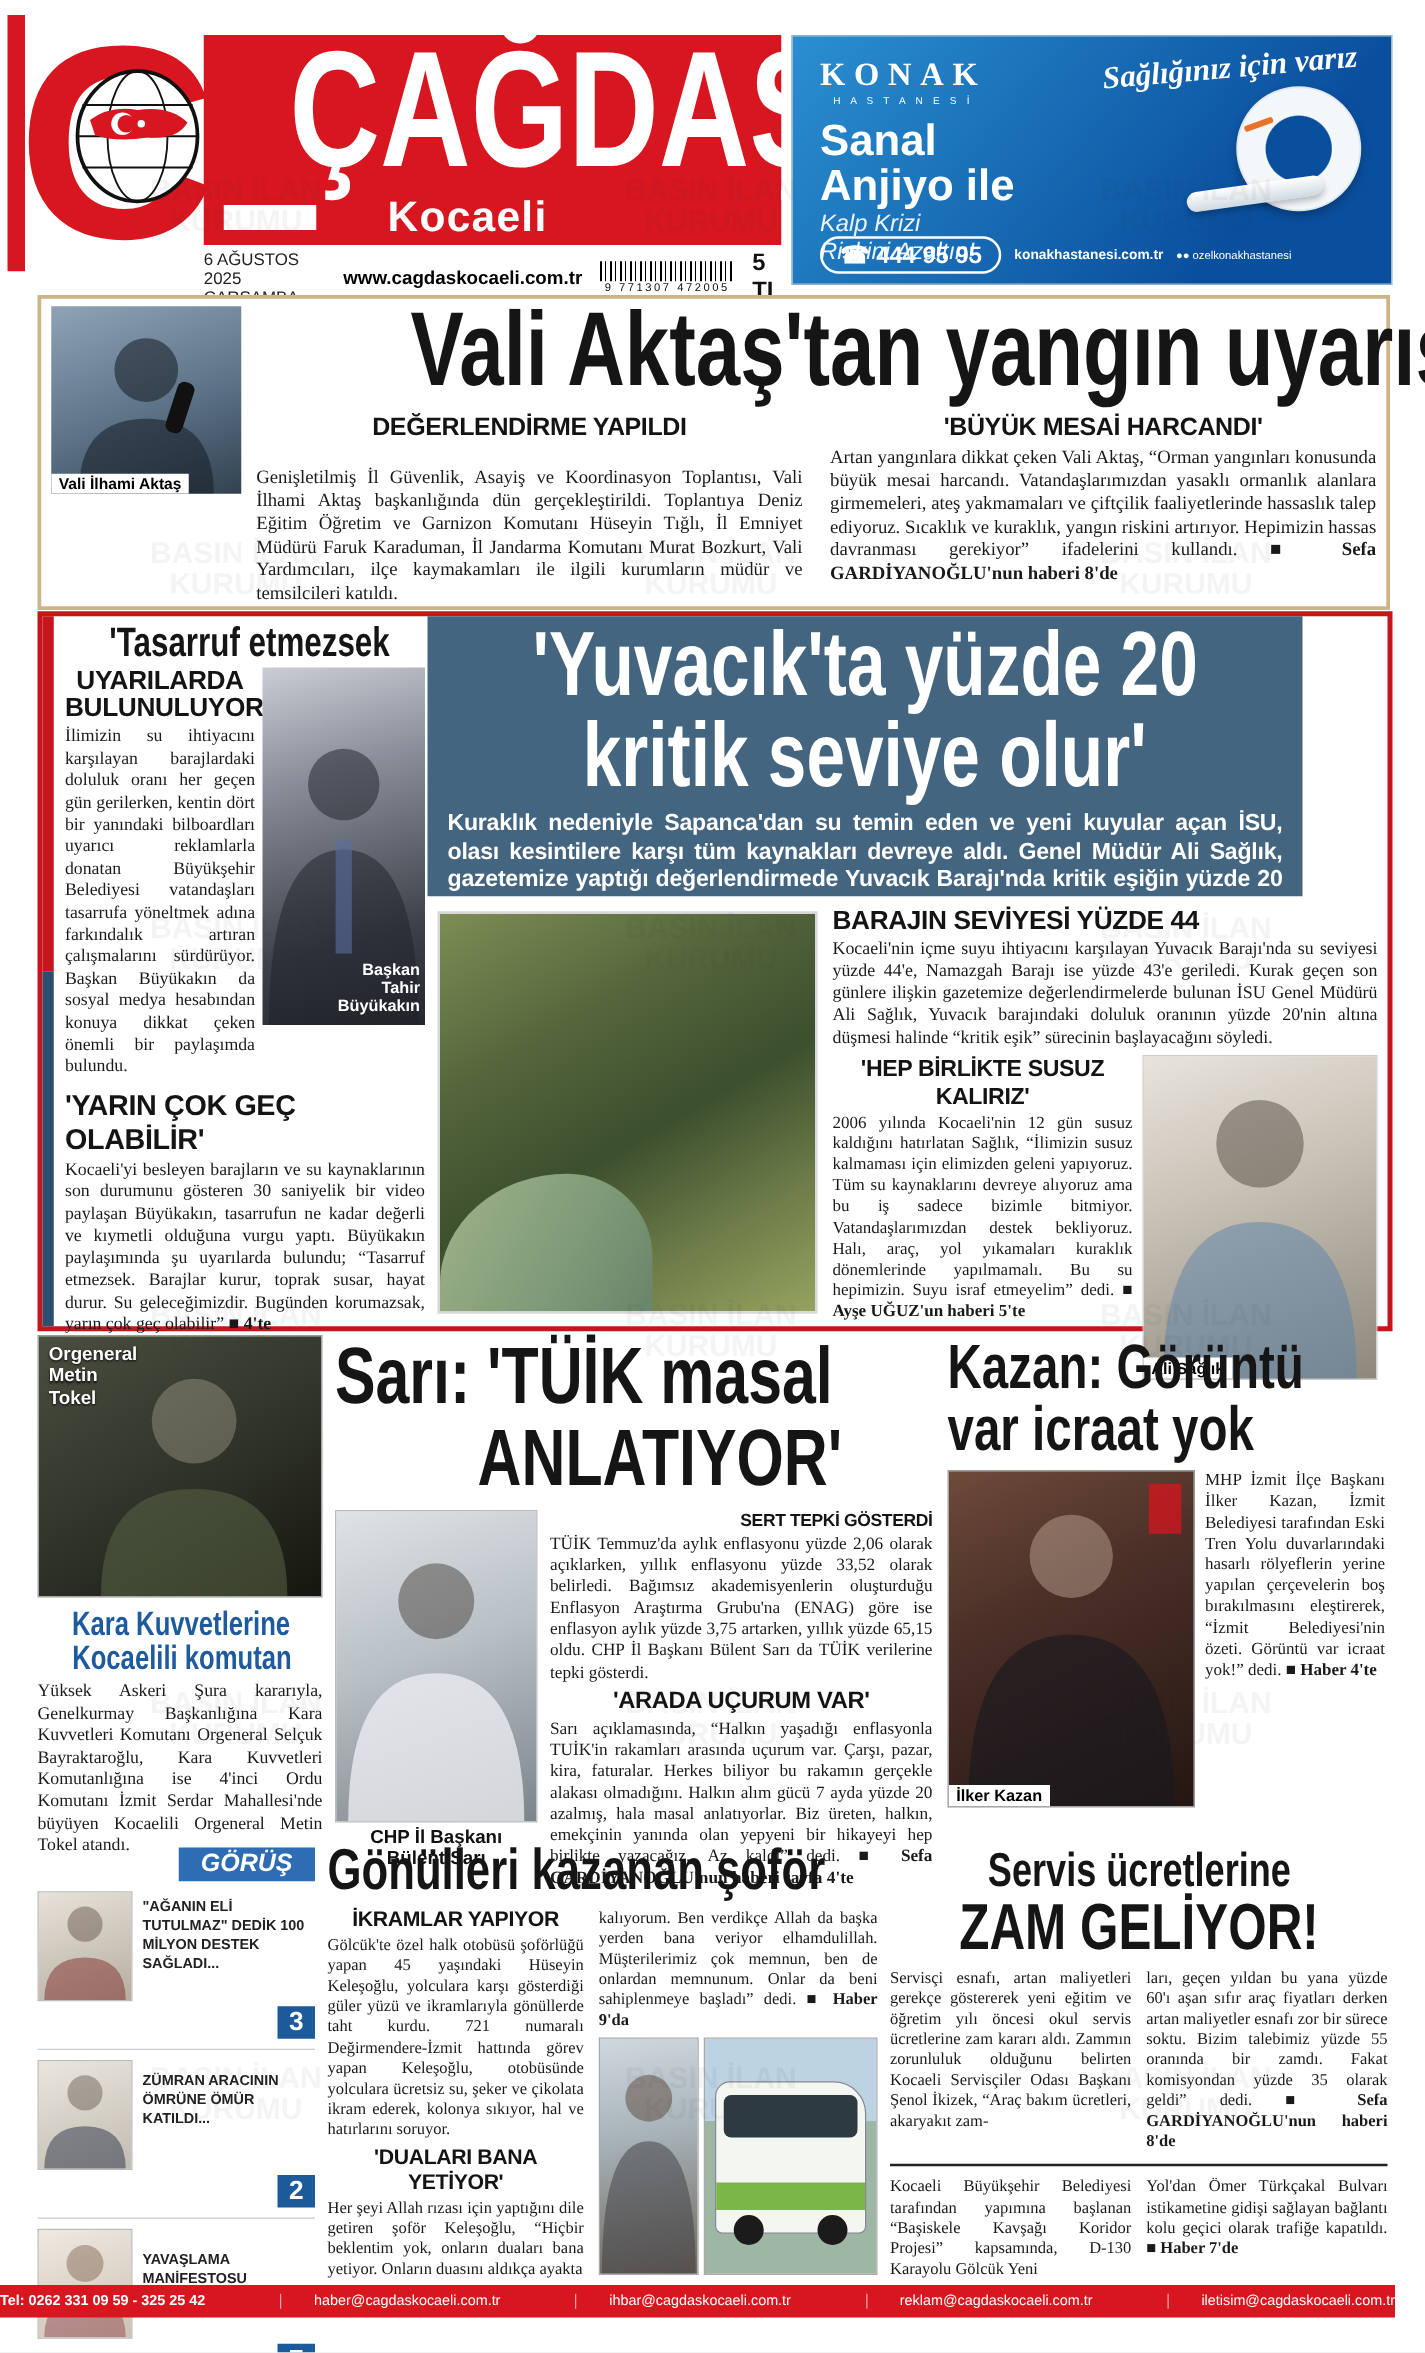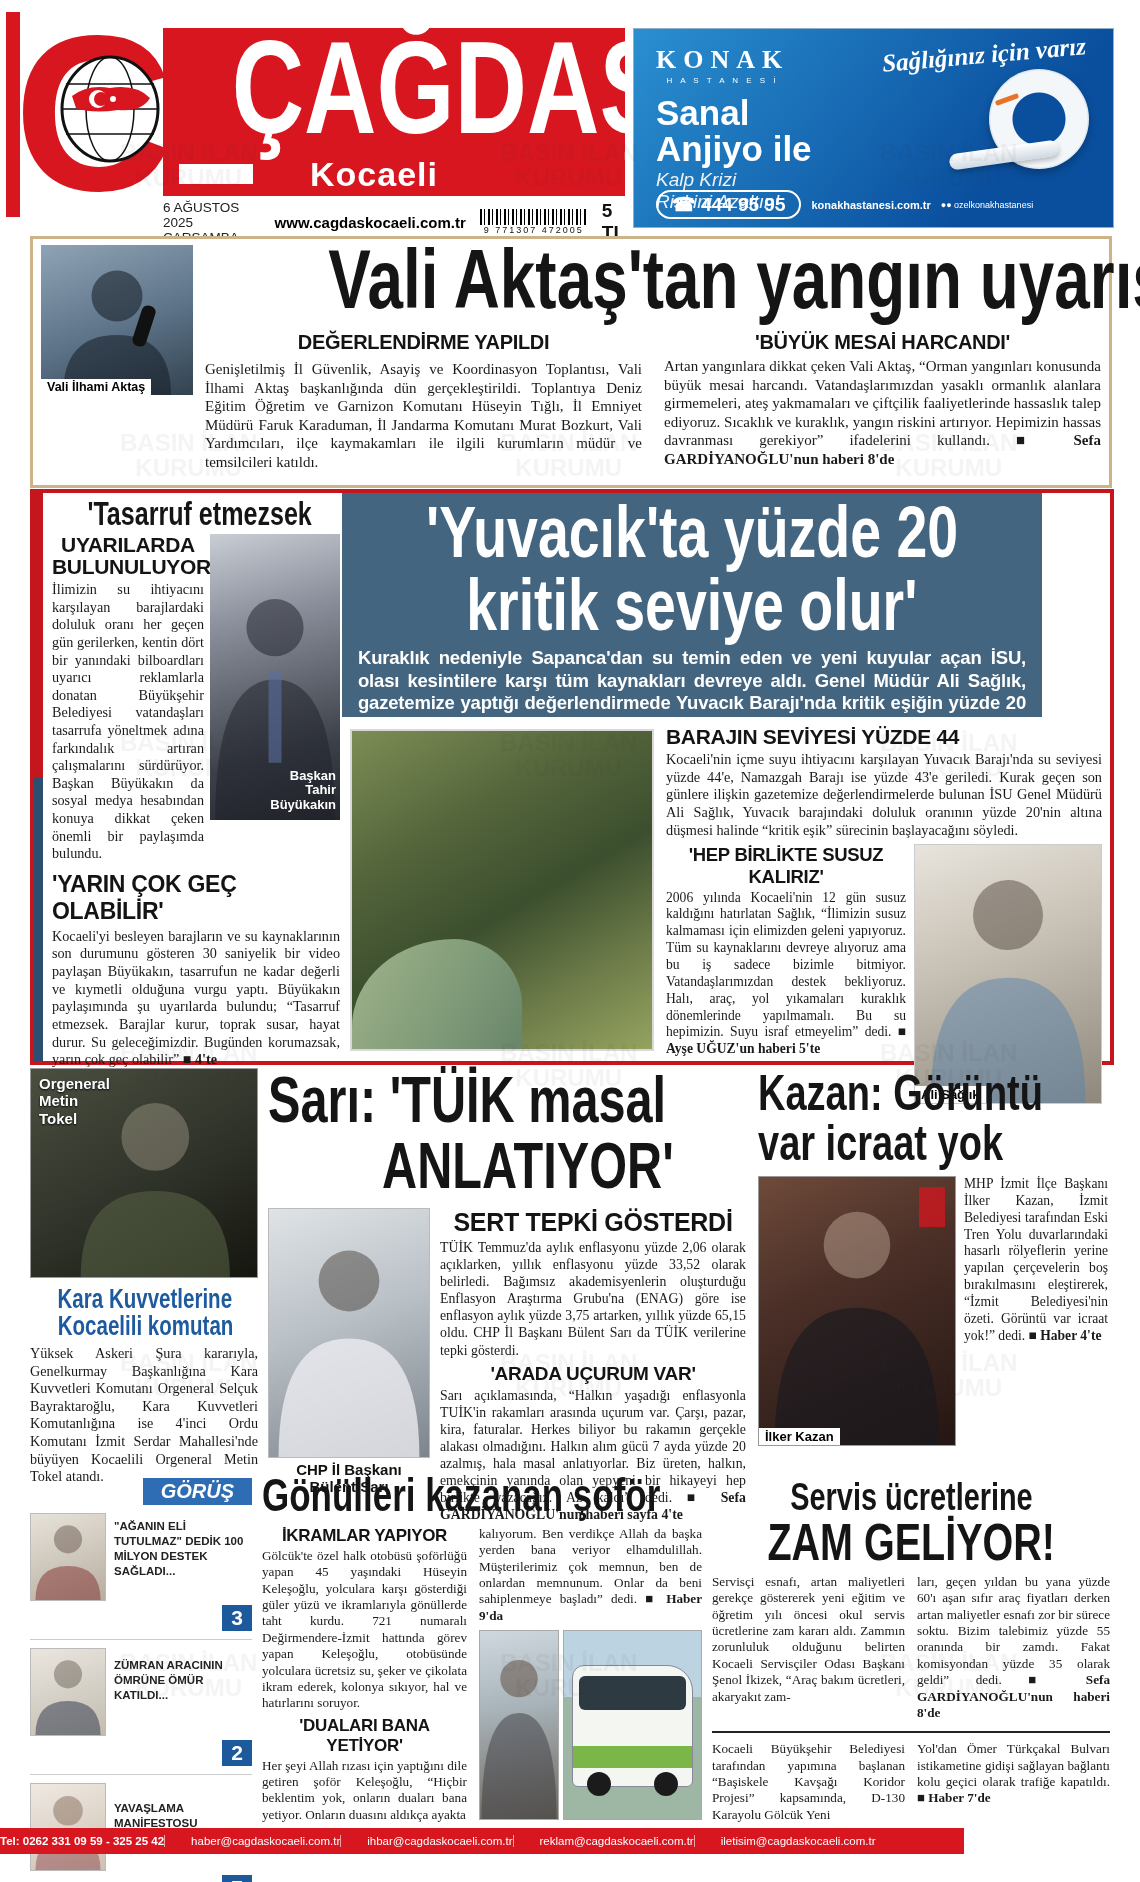--- a/index.html
+++ b/index.html
@@ -147,21 +147,21 @@
         <path d="M14 100 Q14 60 50 60 Q86 60 86 100 Z" fill="rgba(20,28,36,.55)"></path>
       </svg>
       <div class="abs" style="left:96px;top:60px;width:14px;height:42px;background:#111;border-radius:6px;transform:rotate(18deg);"></div>
       <div class="caption-strip" style="left:0;bottom:0;font-size:12.5px;">Vali İlhami Aktaş</div>
     </div>
     <div class="abs" style="left:160px;top:-2px;width:912px;text-align:center;">
       <span class="hl cond" style="font-size:84px;">Vali Aktaş'tan yangın uyarısı</span>
     </div>
     <div class="abs" style="left:172px;top:92px;width:896px;display:flex;gap:22px;">
       <div style="flex:1;">
-        <div class="subhead" style="font-size:20px;margin-bottom:6px;">DEĞERLENDİRME YAPILDI</div>
+        <div class="subhead" style="font-size:20px;margin-bottom:19px;">DEĞERLENDİRME YAPILDI</div>
         <div class="body" style="font-size:15px;">Genişletilmiş İl Güvenlik, Asayiş ve Koordinasyon Toplantısı, Vali İlhami Aktaş başkanlığında dün gerçekleştirildi. Toplantıya Deniz Eğitim Öğretim ve Garnizon Komutanı Hüseyin Tığlı, İl Emniyet Müdürü Faruk Karaduman, İl Jandarma Komutanı Murat Bozkurt, Vali Yardımcıları, ilçe kaymakamları ile ilgili kurumların müdür ve temsilcileri katıldı.</div>
       </div>
       <div style="flex:1;">
         <div class="subhead" style="font-size:20px;margin-bottom:3px;">'BÜYÜK MESAİ HARCANDI'</div>
         <div class="body" style="font-size:15px;"><span>Artan yangınlara dikkat çeken Vali Aktaş, “Orman yangınları konusunda büyük mesai harcandı. Vatandaşlarımızdan yasaklı ormanlık alanlara girmemeleri, ateş yakmamaları ve çiftçilik faaliyetlerinde hassaslık talep ediyoruz. Sıcaklık ve kuraklık, yangın riskini artırıyor. Hepimizin hassas davranması gerekiyor” ifadelerini kullandı.</span>
           <span class="credit">■   Sefa GARDİYANOĞLU'nun haberi 8'de</span>
         </div>
       </div>
     </div>
   </div>
@@ -271,21 +271,21 @@
              background:linear-gradient(160deg,#dfe3e6 0%,#b9c0c6 45%,#7d858c 100%);">
           <svg width="160" height="248" viewBox="0 0 100 150" preserveAspectRatio="xMidYMax meet">
             <circle cx="50" cy="40" r="19" fill="rgba(60,50,45,.45)"></circle>
             <path d="M6 150 Q6 76 50 76 Q94 76 94 150 Z" fill="rgba(240,240,245,.75)"></path>
           </svg>
         </div>
         <div class="sans pre" style="text-align:center;font-weight:bold;font-size:15px;line-height:1.15;margin-top:3px;">CHP İl Başkanı
 Bülent Sarı</div>
       </div>
       <div style="flex:1;">
-        <div class="subhead" style="font-size:25px;">SERT TEPKİ GÖSTERDİ</div>
+        <div class="subhead" style="font-size:14px;text-align:right;">SERT TEPKİ GÖSTERDİ</div>
         <div class="body" style="font-size:13.8px;margin-top:2px;">TÜİK Temmuz'da aylık enflasyonu yüzde 2,06 olarak açıklarken, yıllık enflasyonu yüzde 33,52 olarak belirledi. Bağımsız akademisyenlerin oluşturduğu Enflasyon Araştırma Grubu'na (ENAG) göre ise enflasyon aylık yüzde 3,75 artarken, yıllık yüzde 65,15 oldu. CHP İl Başkanı Bülent Sarı da TÜİK verilerine tepki gösterdi.</div>
         <div class="subhead" style="font-size:19px;margin-top:4px;">'ARADA UÇURUM VAR'</div>
         <div class="body" style="font-size:13.8px;margin-top:2px;">
           <span>Sarı açıklamasında, “Halkın yaşadığı enflasyonla TUİK'in rakamları arasında uçurum var. Çarşı, pazar, kira, faturalar. Herkes biliyor bu rakamın gerçekle alakası olmadığını. Halkın alım gücü 7 ayda yüzde 20 azalmış, hala masal anlatıyorlar. Biz üreten, halkın, emekçinin yanında olan yepyeni bir hikayeyi hep birlikte yazacağız. Az kaldı” dedi.</span>
           <span class="credit">■ Sefa GARDİYANOĞLU'nun haberi sayfa 4'te</span>
         </div>
       </div>
     </div>
   </div>
 
@@ -426,22 +426,22 @@
       <div class="twocol" style="margin-top:6px;">
         <div class="body" style="font-size:13.2px;">Kocaeli Büyükşehir Belediyesi tarafından yapımına başlanan “Başiskele Kavşağı Koridor Projesi” kapsamında, D-130 Karayolu Gölcük Yeni</div>
         <div class="body" style="font-size:13.2px;">
           <span>Yol'dan Ömer Türkçakal Bulvarı istikametine gidişi sağlayan bağlantı kolu geçici olarak trafiğe kapatıldı.</span>
           <span class="credit">■ Haber 7'de</span>
         </div>
       </div>
     </div>
   </div>
 
-  <div class="abs" style="left:0;top:1828px;width:964px;height:26px;background:var(--brand_red);
-       display:flex;align-items:center;justify-content:flex-start;">
+  <div class="abs" style="left:0;top:1828px;width:1116px;height:26px;background:var(--brand_red);
+       display:flex;align-items:center;justify-content:space-between;">
     <span class="sans" style="color:#fff;font-size:11.5px;font-weight:bold;">Tel: 0262 331 09 59 - 325 25 42</span>
     <span class="sans" style="color:#fff;font-size:11.5px;border-left:1px solid rgba(255,255,255,.6);padding-left:26px;">haber@cagdaskocaeli.com.tr</span>
     <span class="sans" style="color:#fff;font-size:11.5px;border-left:1px solid rgba(255,255,255,.6);padding-left:26px;">ihbar@cagdaskocaeli.com.tr</span>
     <span class="sans" style="color:#fff;font-size:11.5px;border-left:1px solid rgba(255,255,255,.6);padding-left:26px;">reklam@cagdaskocaeli.com.tr</span>
     <span class="sans" style="color:#fff;font-size:11.5px;border-left:1px solid rgba(255,255,255,.6);padding-left:26px;">iletisim@cagdaskocaeli.com.tr</span>
   </div>
 
 </div>
 
 </body></html>

